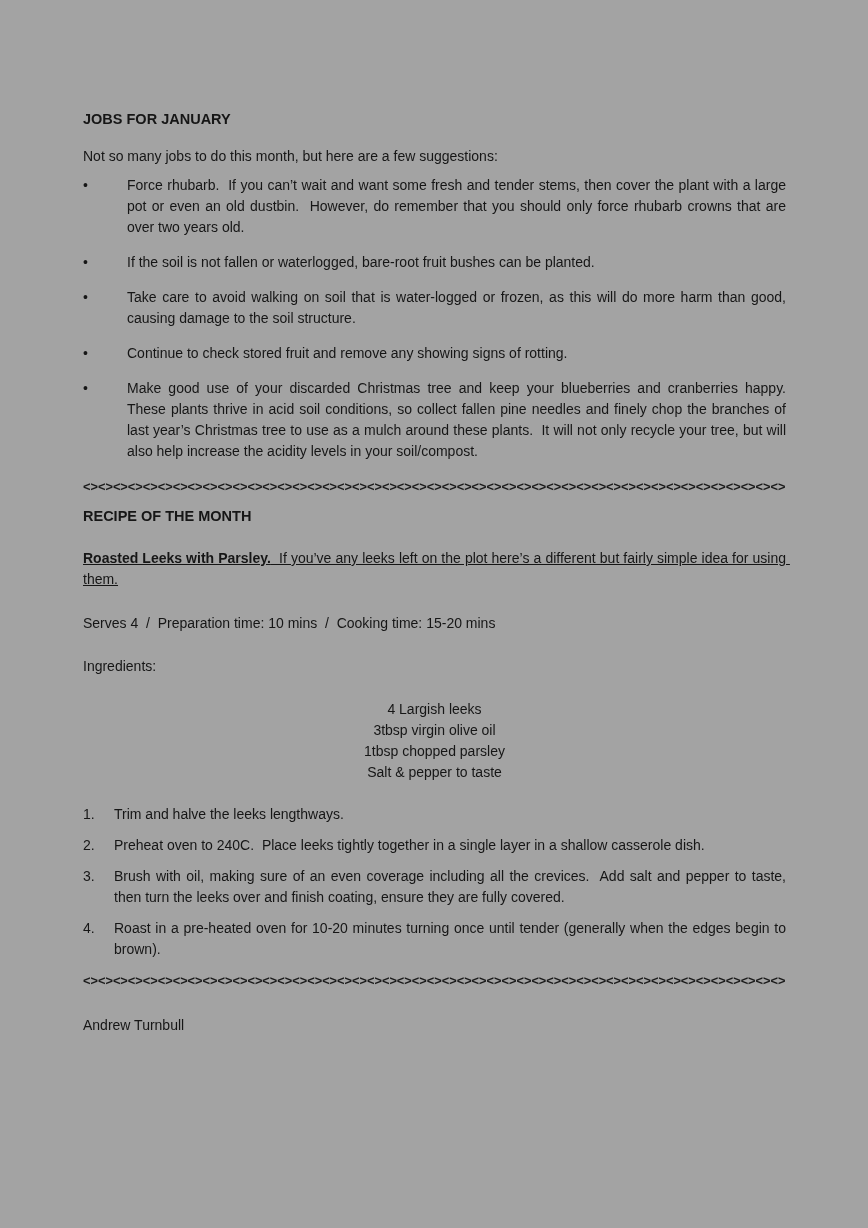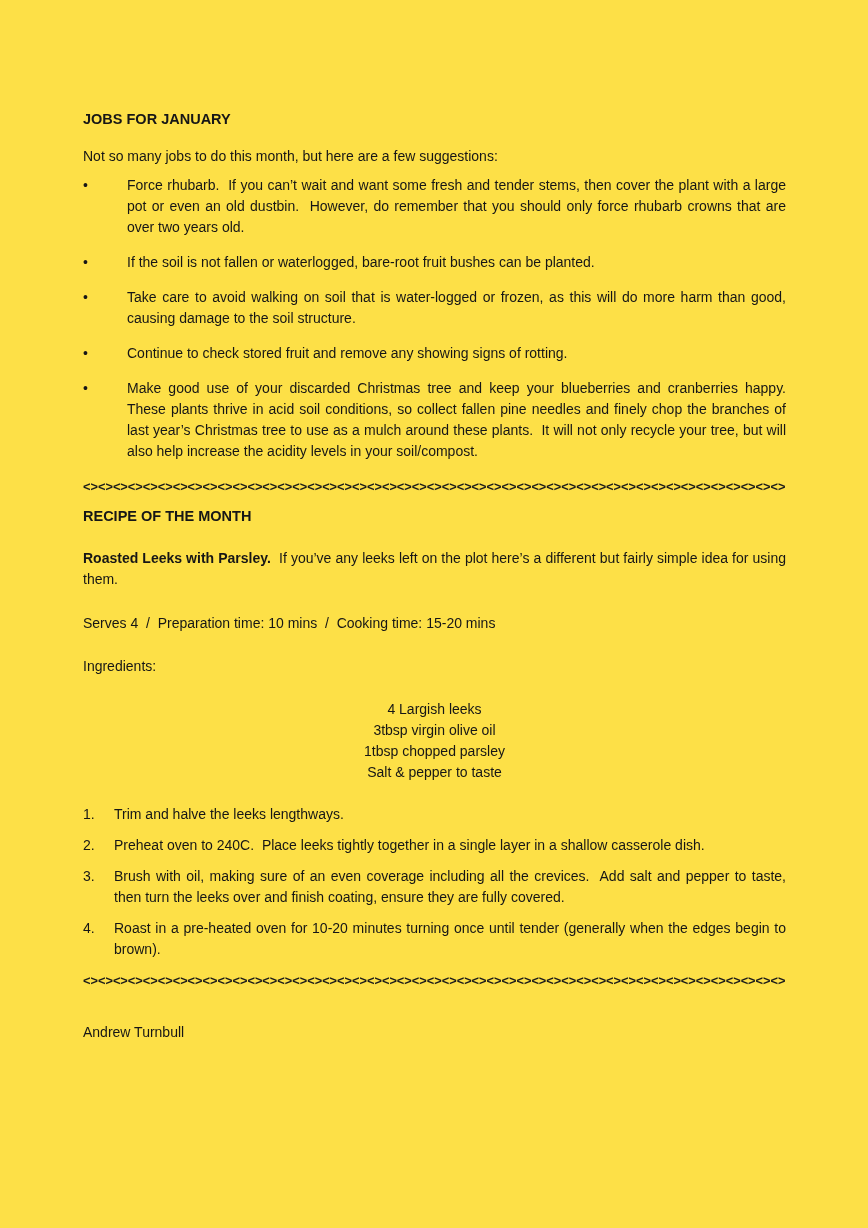--- a/index.html
+++ b/index.html
@@ -1,21 +1,21 @@
 <!DOCTYPE html>
 <html><head>
 <meta charset="utf-8">
 <style>
   html, body { margin: 0; padding: 0; background: #ffffff; }
   .page {
     position: relative;
     width: 868px;
     height: 1228px;
     box-sizing: border-box;
-    background: #fde047;
+    background: #a3a3a3;
     color: #161616;
     font-family: "Liberation Sans", sans-serif;
     font-size: 14px;
     line-height: 21px;
     padding: 109px 82px 0 83px;
     overflow: hidden;
   }
   .heading {
     font-size: 14.5px;
     font-weight: bold;
@@ -47,40 +47,40 @@
   }
   .divider {
     margin: 9px 0 9px 0;
     font-size: 12.8px;
     line-height: 21px;
     white-space: nowrap;
     overflow: hidden;
     font-weight: bold;
     color: #1a1a1a;
   }
-  .dish { margin-bottom: 23px; }
+  .dish { margin-bottom: 23px; text-decoration: underline; }
   .dish .b { font-weight: bold; }
   .serves { margin-bottom: 22px; }
   .ing-label { margin-bottom: 22px; }
   .ing-list { margin: 0 0 21px 0; }
   .ing-list p { margin: 0; white-space: pre-wrap; text-align: center; }
   .steps {
     list-style: none;
     margin: 0;
     padding: 0;
   }
   .steps li {
     display: flex;
     margin: 0 0 10px 0;
   }
   .num {
     flex: 0 0 31px;
     width: 31px;
   }
-  .signature { margin: 31px 0 0 0; white-space: pre-wrap; }
+  .signature { margin: 24px 0 0 0; white-space: pre-wrap; }
 </style>
 </head>
 <body>
 
 <div class="page">
 
   <h2 class="heading">JOBS FOR JANUARY</h2>
 
   <p class="para">Not so many jobs to do this month, but here are a few suggestions:</p>
 

